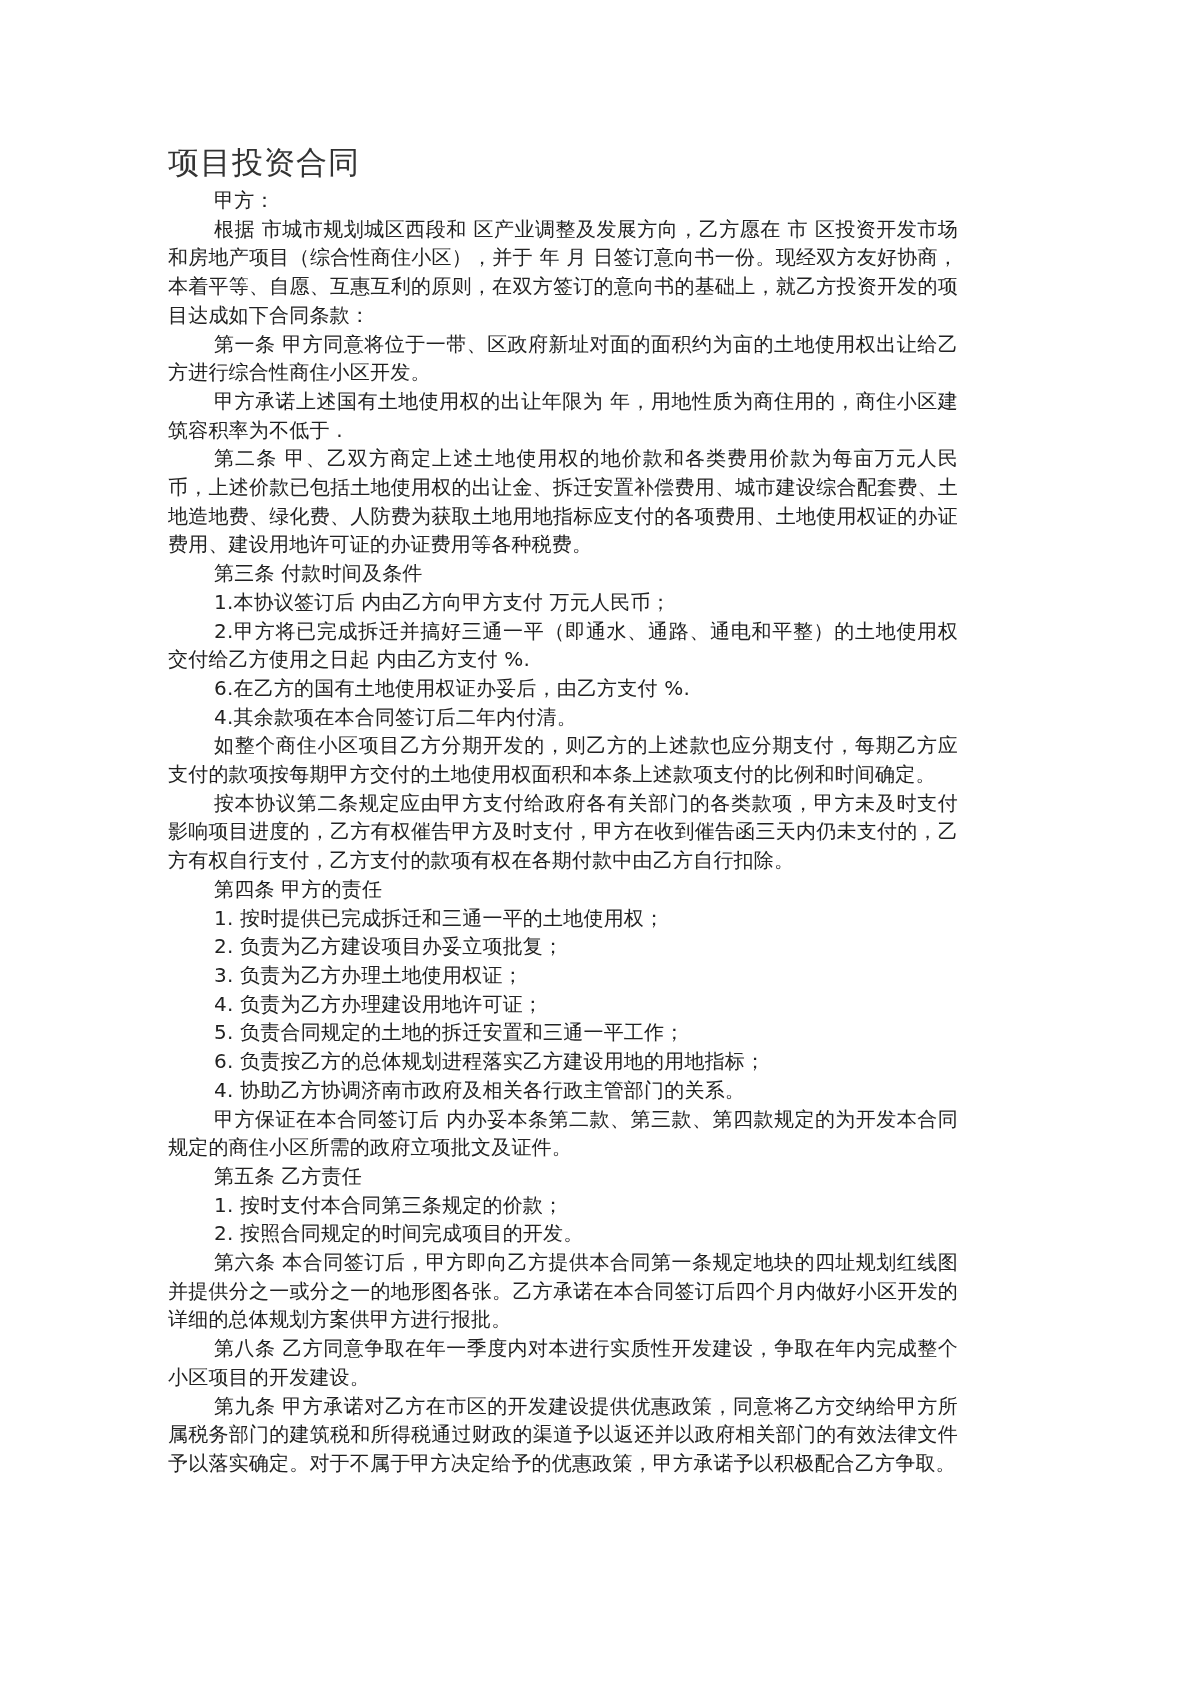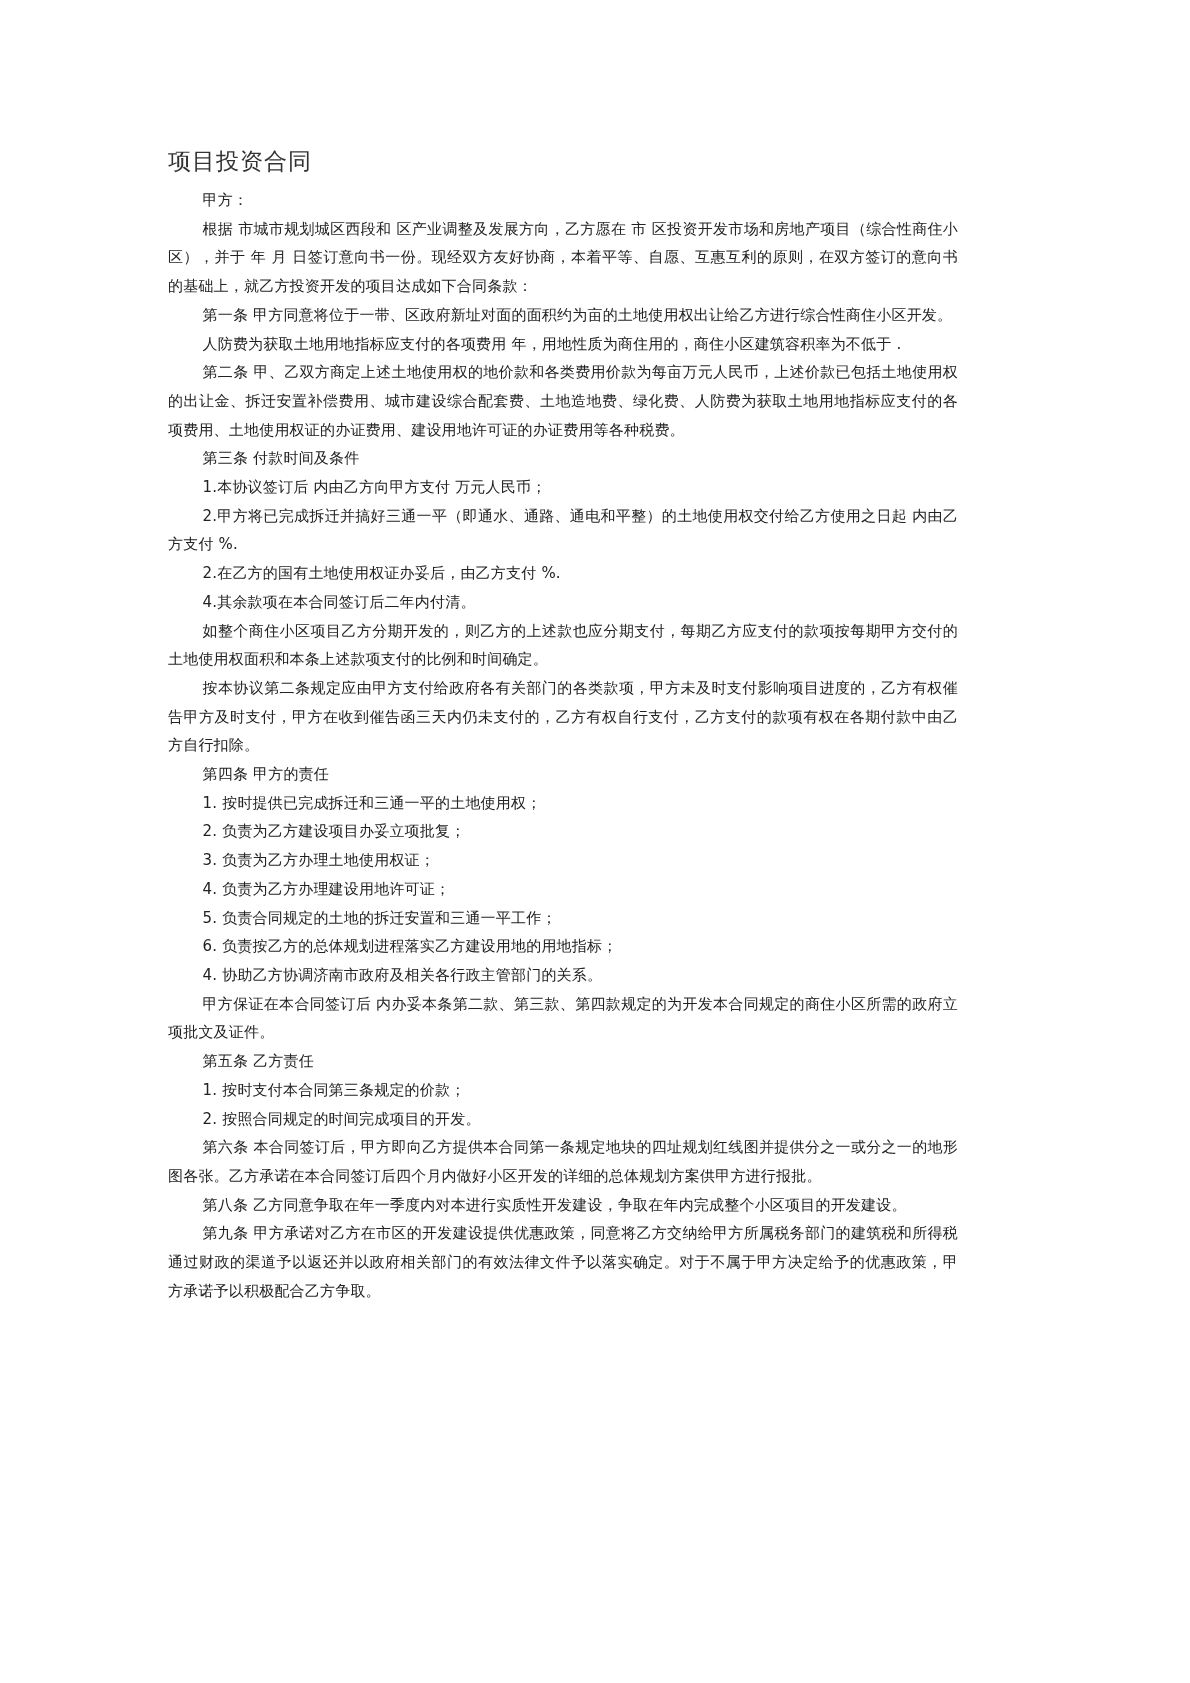--- a/index.html
+++ b/index.html
@@ -5,45 +5,45 @@
     html, body { margin: 0; padding: 0; background: #ffffff; }
     body {
       width: 1190px; height: 1683px; position: relative; overflow: hidden;
       font-family: "DejaVu Sans", "Liberation Sans", sans-serif;
       color: #222222;
     }
     .page {
       position: absolute; left: 168px; top: 146px; width: 790px;
     }
     .title {
-      font-family: Liberation Mono, monospace;
-      font-size: 23px; color: #333333; font-weight: normal;
+      font-family: Liberation Sans, sans-serif;
+      font-size: 31px; color: #333333; font-weight: normal;
       margin: 0 0 6px 0; line-height: 34px; letter-spacing: 1px;
     }
     .p {
-      font-size: 15px; line-height: 28.7px; margin: 0;
+      font-size: 20px; line-height: 28.7px; margin: 0;
       text-indent: 2.3em; text-align: justify; letter-spacing: 0.2px;
       color: #222222;
     }
   </style>
 </head>
 <body>
 
 <div class="page">
   <h1 class="title">项目投资合同</h1>
 
   <p class="p">甲方：</p>
   <p class="p">根据 市城市规划城区西段和 区产业调整及发展方向，乙方愿在 市 区投资开发市场和房地产项目（综合性商住小区），并于 年 月 日签订意向书一份。现经双方友好协商，本着平等、自愿、互惠互利的原则，在双方签订的意向书的基础上，就乙方投资开发的项目达成如下合同条款：</p>
   <p class="p">第一条 甲方同意将位于一带、区政府新址对面的面积约为亩的土地使用权出让给乙方进行综合性商住小区开发。</p>
-  <p class="p">人防费为获取土地用地指标应支付的各项费用 年，用地性质为商住用的，商住小区建筑容积率为不低于 .</p>
+  <p class="p">甲方承诺上述国有土地使用权的出让年限为 年，用地性质为商住用的，商住小区建筑容积率为不低于 .</p>
   <p class="p">第二条 甲、乙双方商定上述土地使用权的地价款和各类费用价款为每亩万元人民币，上述价款已包括土地使用权的出让金、拆迁安置补偿费用、城市建设综合配套费、土地造地费、绿化费、人防费为获取土地用地指标应支付的各项费用、土地使用权证的办证费用、建设用地许可证的办证费用等各种税费。</p>
   <p class="p">第三条 付款时间及条件</p>
   <p class="p">1.本协议签订后 内由乙方向甲方支付 万元人民币；</p>
   <p class="p">2.甲方将已完成拆迁并搞好三通一平（即通水、通路、通电和平整）的土地使用权交付给乙方使用之日起 内由乙方支付 %.</p>
-  <p class="p">2.在乙方的国有土地使用权证办妥后，由乙方支付 %.</p>
+  <p class="p">6.在乙方的国有土地使用权证办妥后，由乙方支付 %.</p>
   <p class="p">4.其余款项在本合同签订后二年内付清。</p>
   <p class="p">如整个商住小区项目乙方分期开发的，则乙方的上述款也应分期支付，每期乙方应支付的款项按每期甲方交付的土地使用权面积和本条上述款项支付的比例和时间确定。</p>
   <p class="p">按本协议第二条规定应由甲方支付给政府各有关部门的各类款项，甲方未及时支付影响项目进度的，乙方有权催告甲方及时支付，甲方在收到催告函三天内仍未支付的，乙方有权自行支付，乙方支付的款项有权在各期付款中由乙方自行扣除。</p>
   <p class="p">第四条 甲方的责任</p>
   <p class="p">1. 按时提供已完成拆迁和三通一平的土地使用权；</p>
   <p class="p">2. 负责为乙方建设项目办妥立项批复；</p>
   <p class="p">3. 负责为乙方办理土地使用权证；</p>
   <p class="p">4. 负责为乙方办理建设用地许可证；</p>
   <p class="p">5. 负责合同规定的土地的拆迁安置和三通一平工作；</p>
   <p class="p">6. 负责按乙方的总体规划进程落实乙方建设用地的用地指标；</p>

